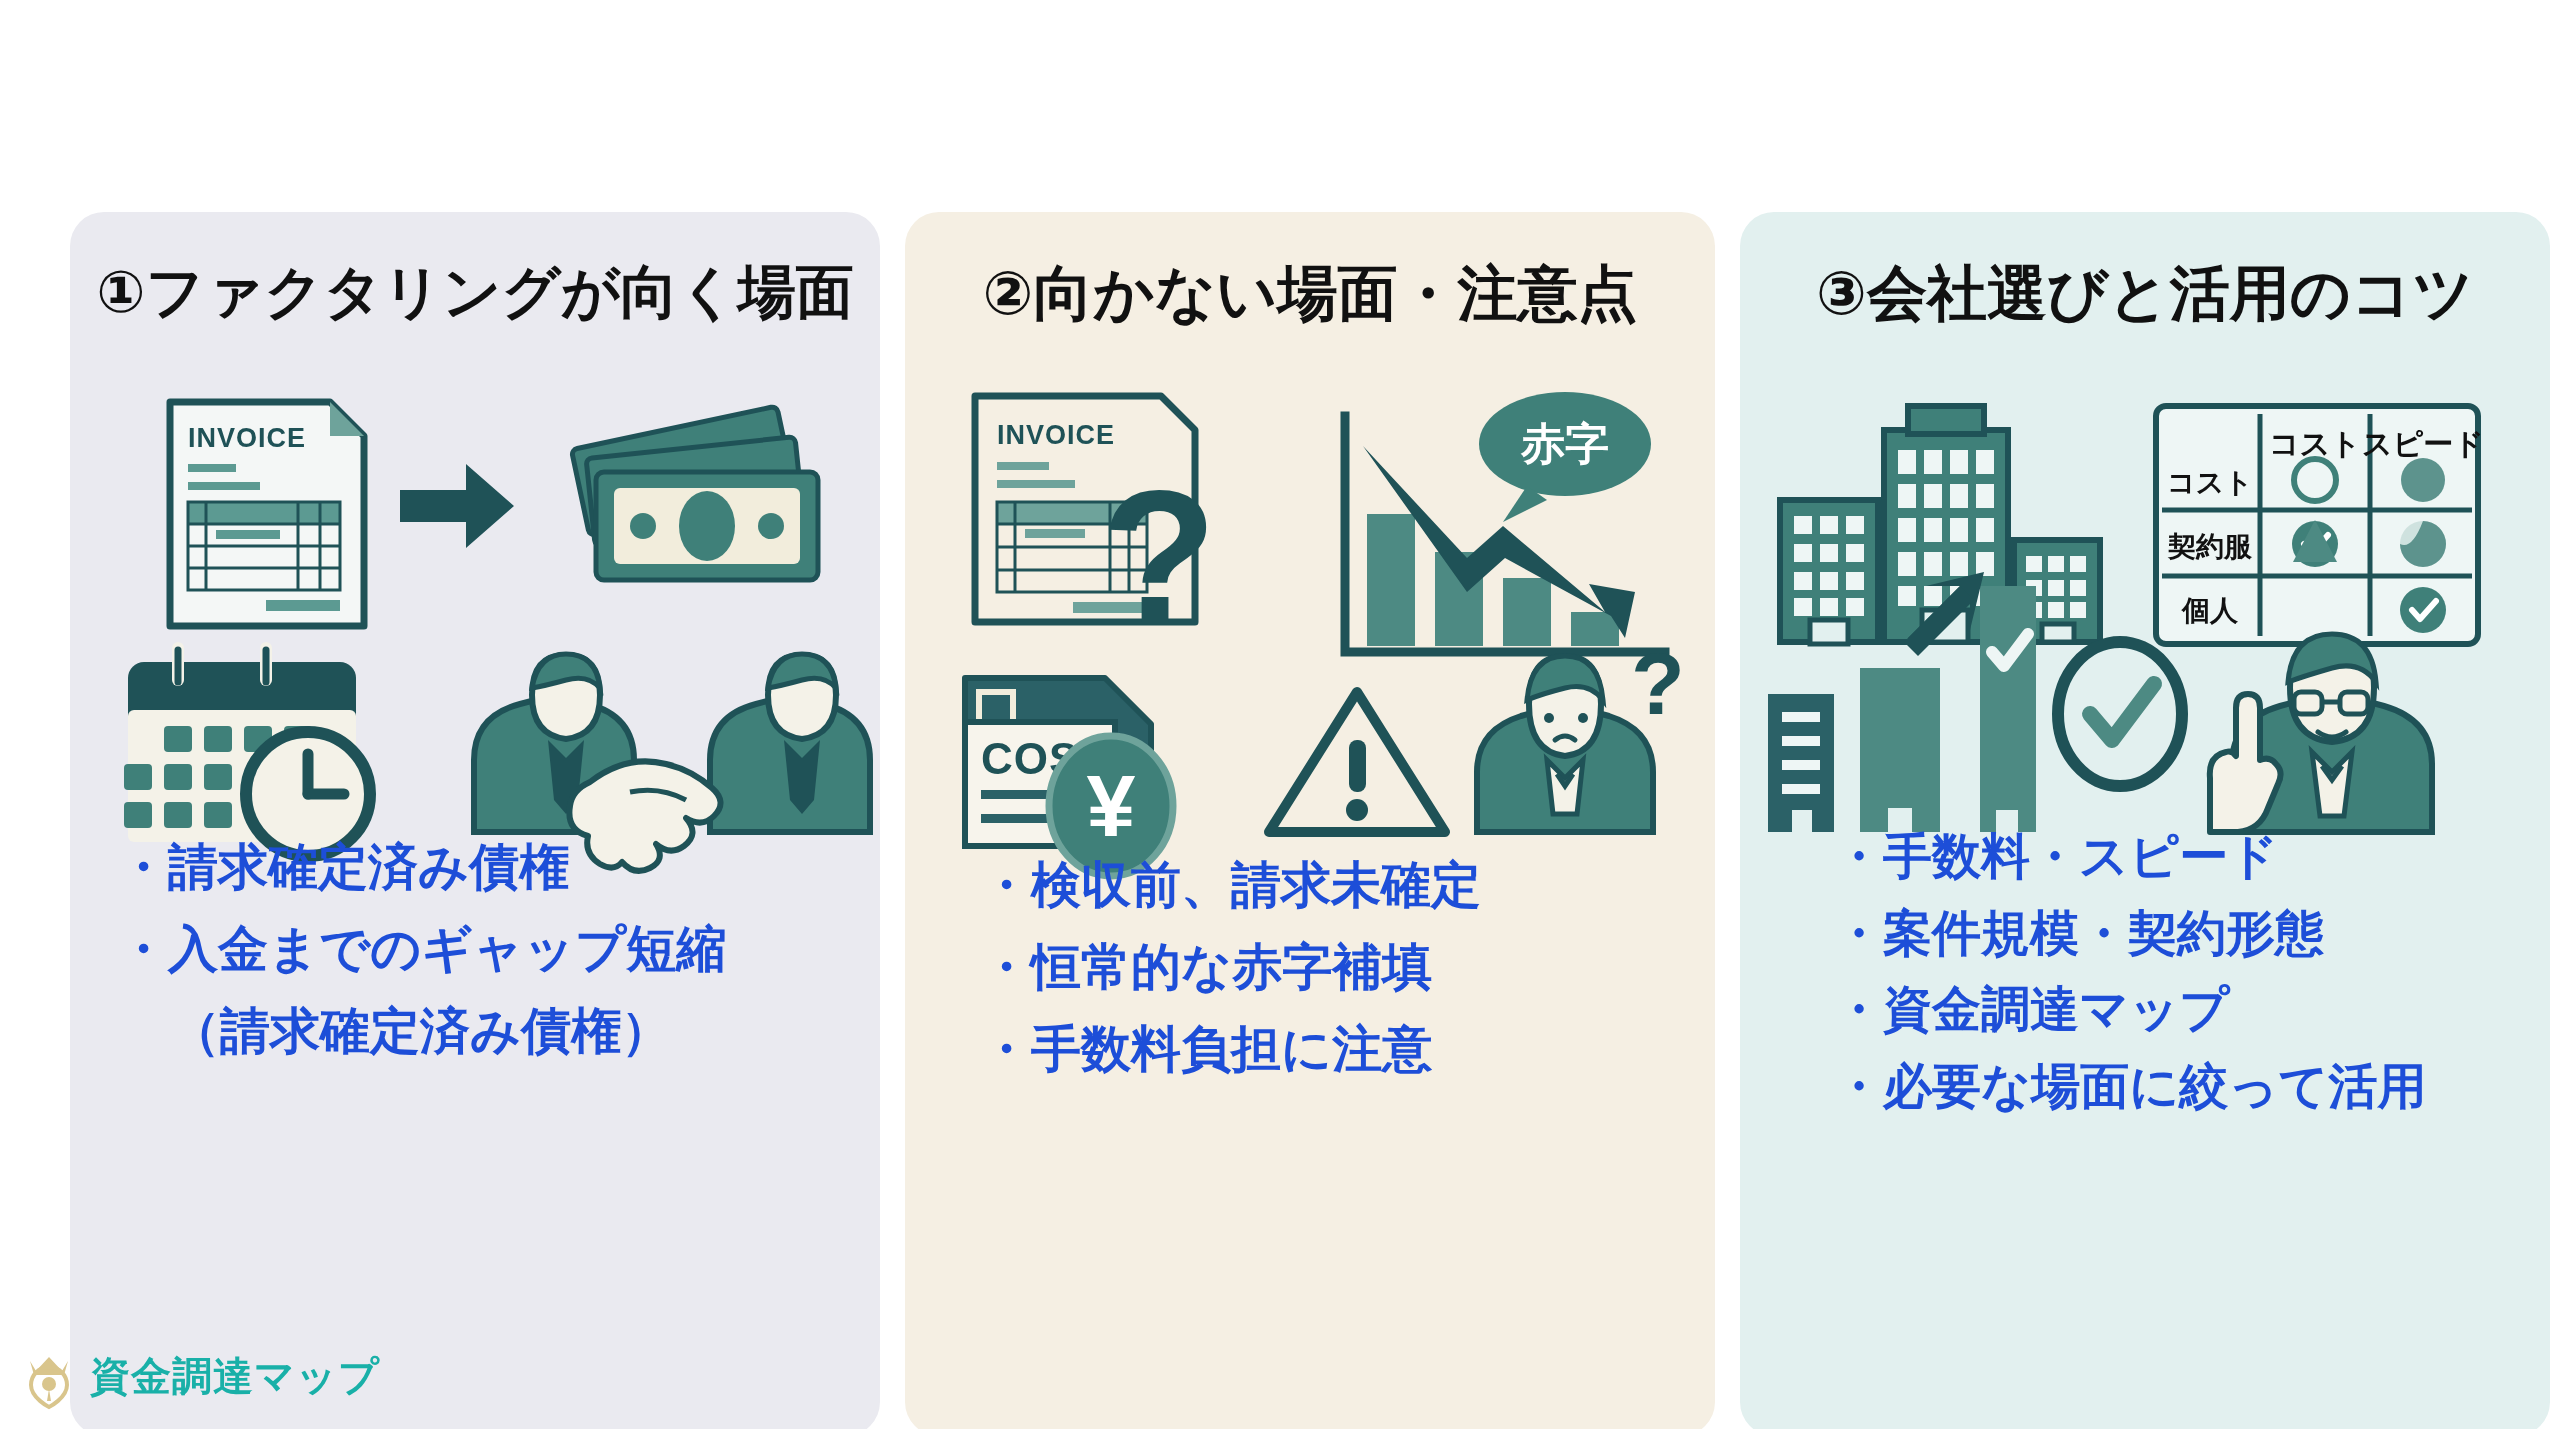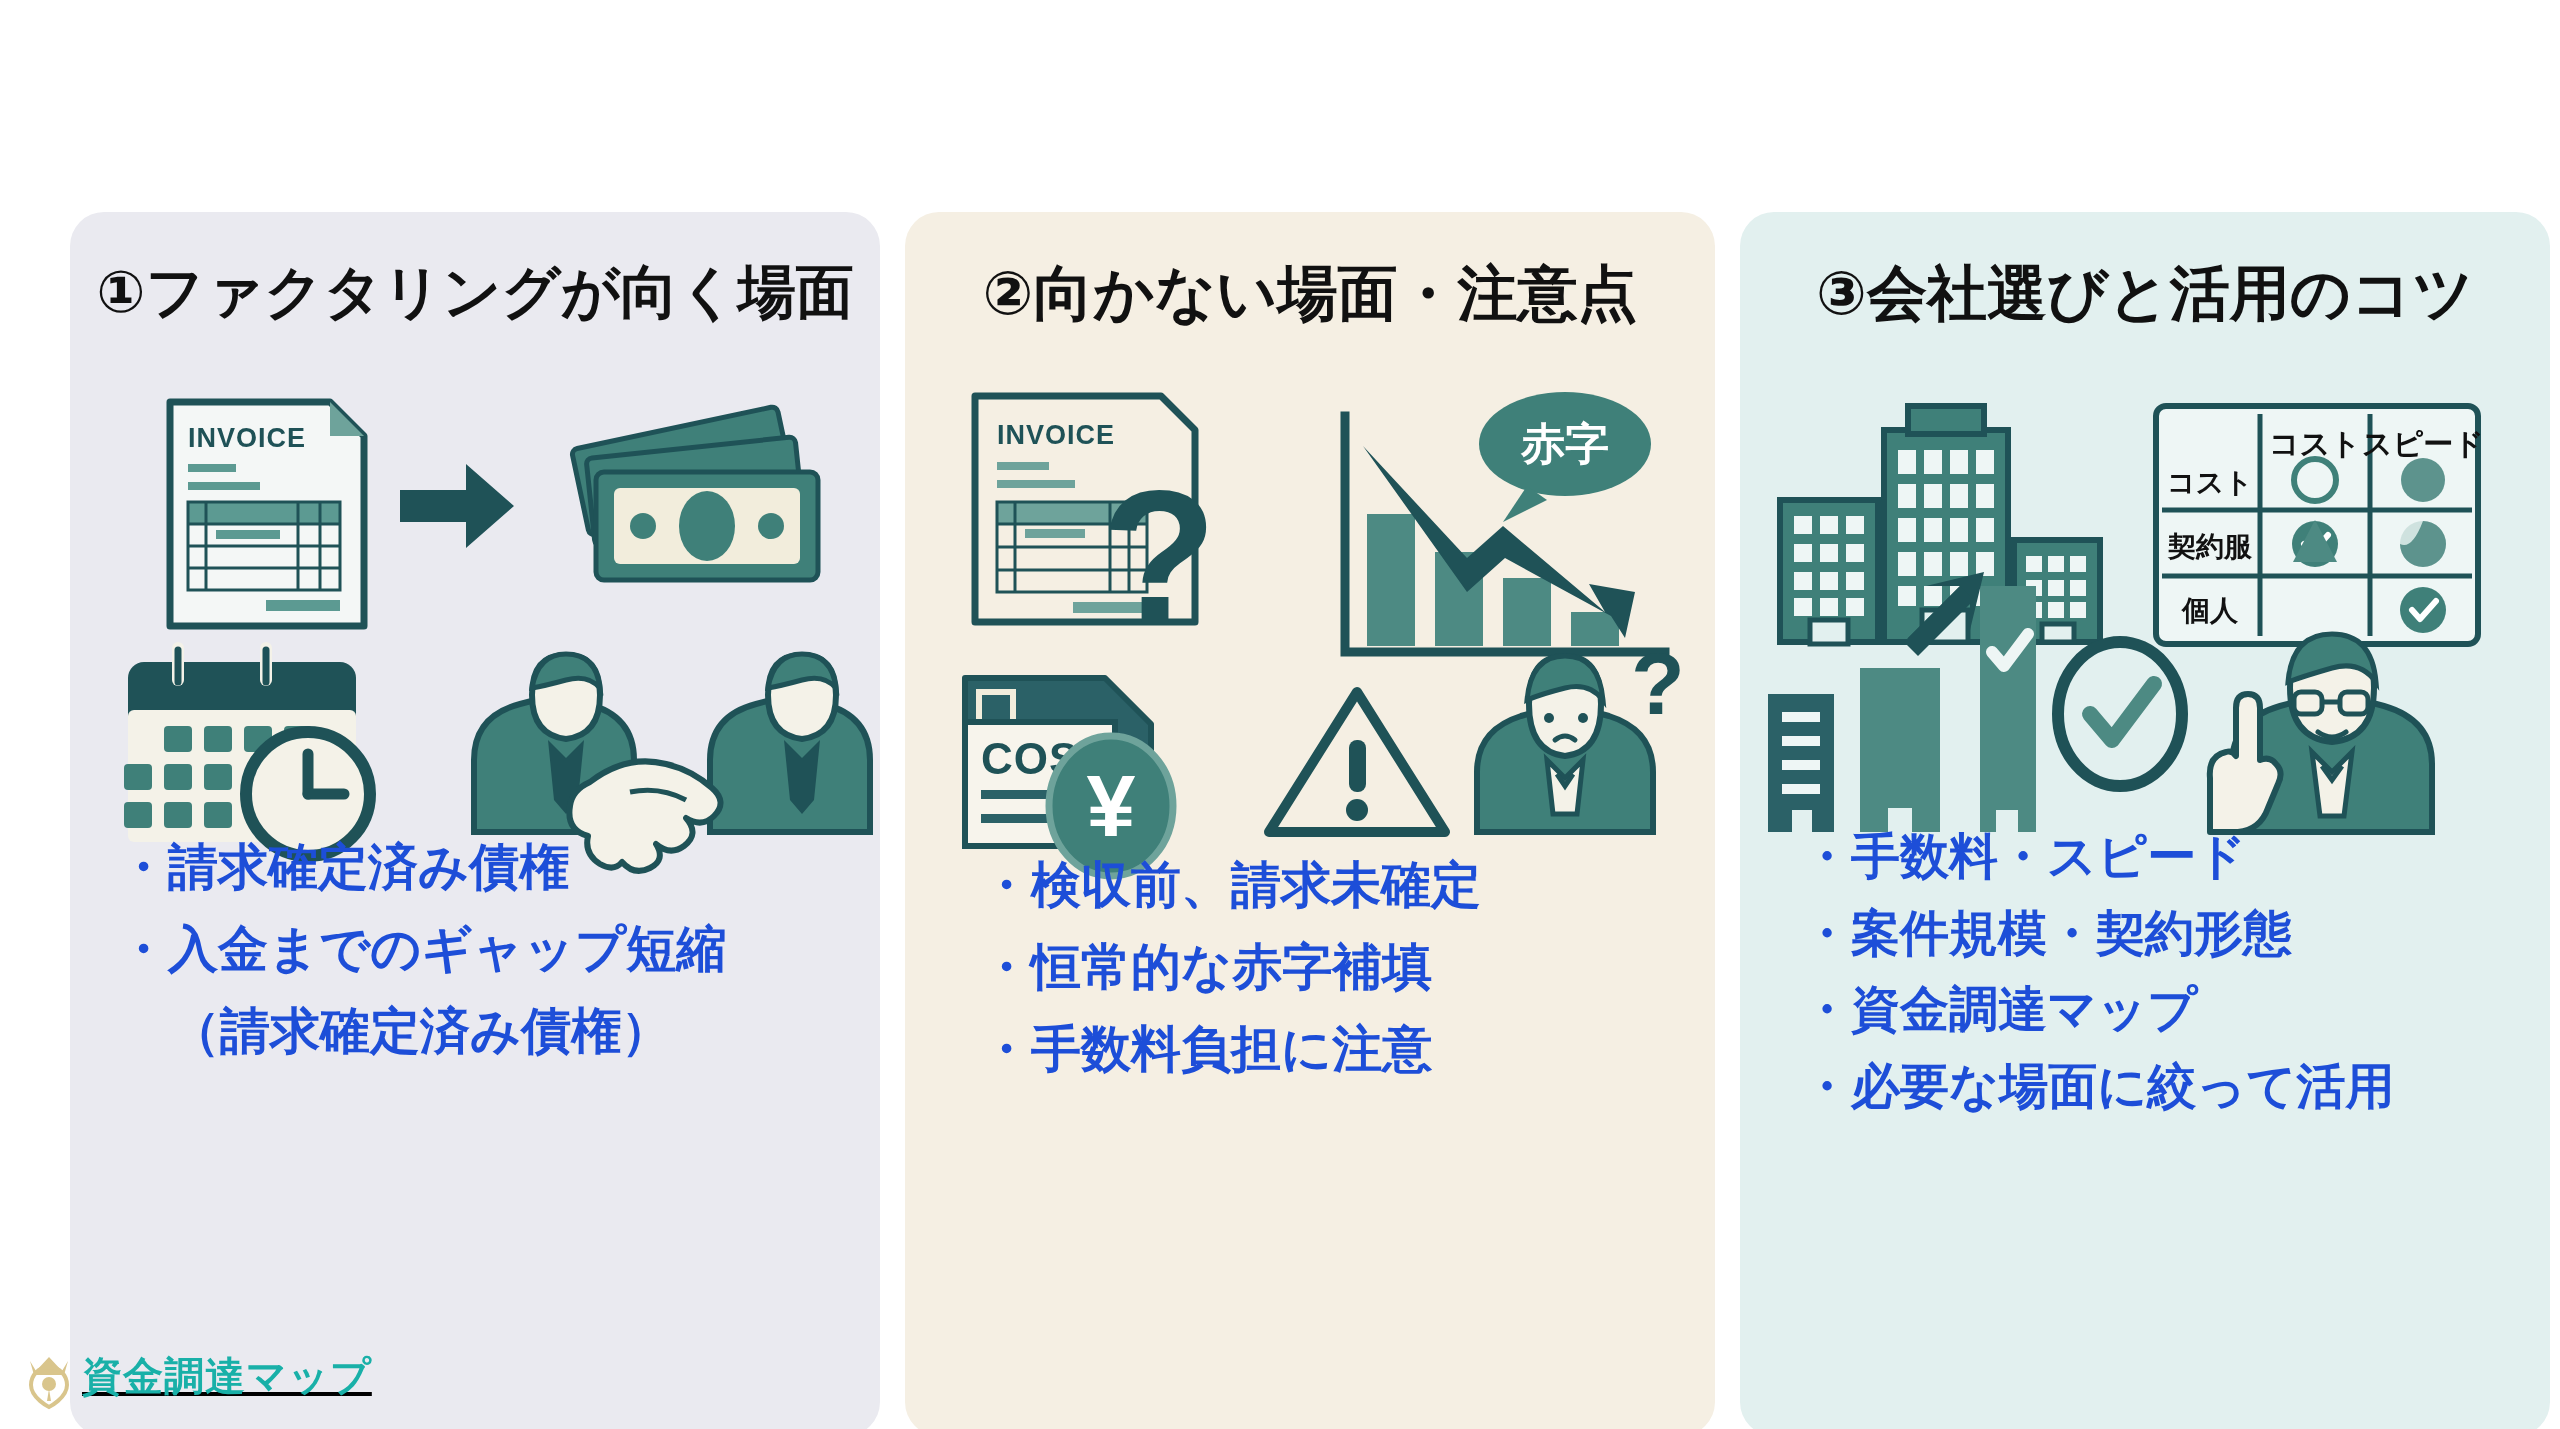--- a/index.html
+++ b/index.html
@@ -49,24 +49,24 @@
   }
   .bullet{
     font-size:50px;font-weight:bold;color:#1d4ed8;
     line-height:1.32;margin-bottom:16px;
     white-space:nowrap;
   }
   .bullet .sub{display:block;padding-left:52px;}
   #card1 .bullets{top:622px;}
   #card2 .bullets{top:640px;padding-left:76px;}
   #card3 .bullets{top:612px;padding-left:62px;}
-  #card3 .bullet{margin-bottom:12px;font-size:49px;}
+  #card3 .bullet{margin-bottom:12px;font-size:49px;margin-left:32px;}
 
   
-  .logo{position:absolute;left:22px;bottom:22px;display:flex;align-items:center;gap:6px;text-decoration:underline;}
+  .logo{position:absolute;left:22px;bottom:22px;display:flex;align-items:center;gap:14px;}
   .logo-text{font-size:40px;font-weight:bold;color:#19b0a8;letter-spacing:1px;white-space:nowrap;}
 
   svg{display:block;overflow:visible;}
 </style>
 </head>
 <body>
 
 <div class="slide">
 
 

